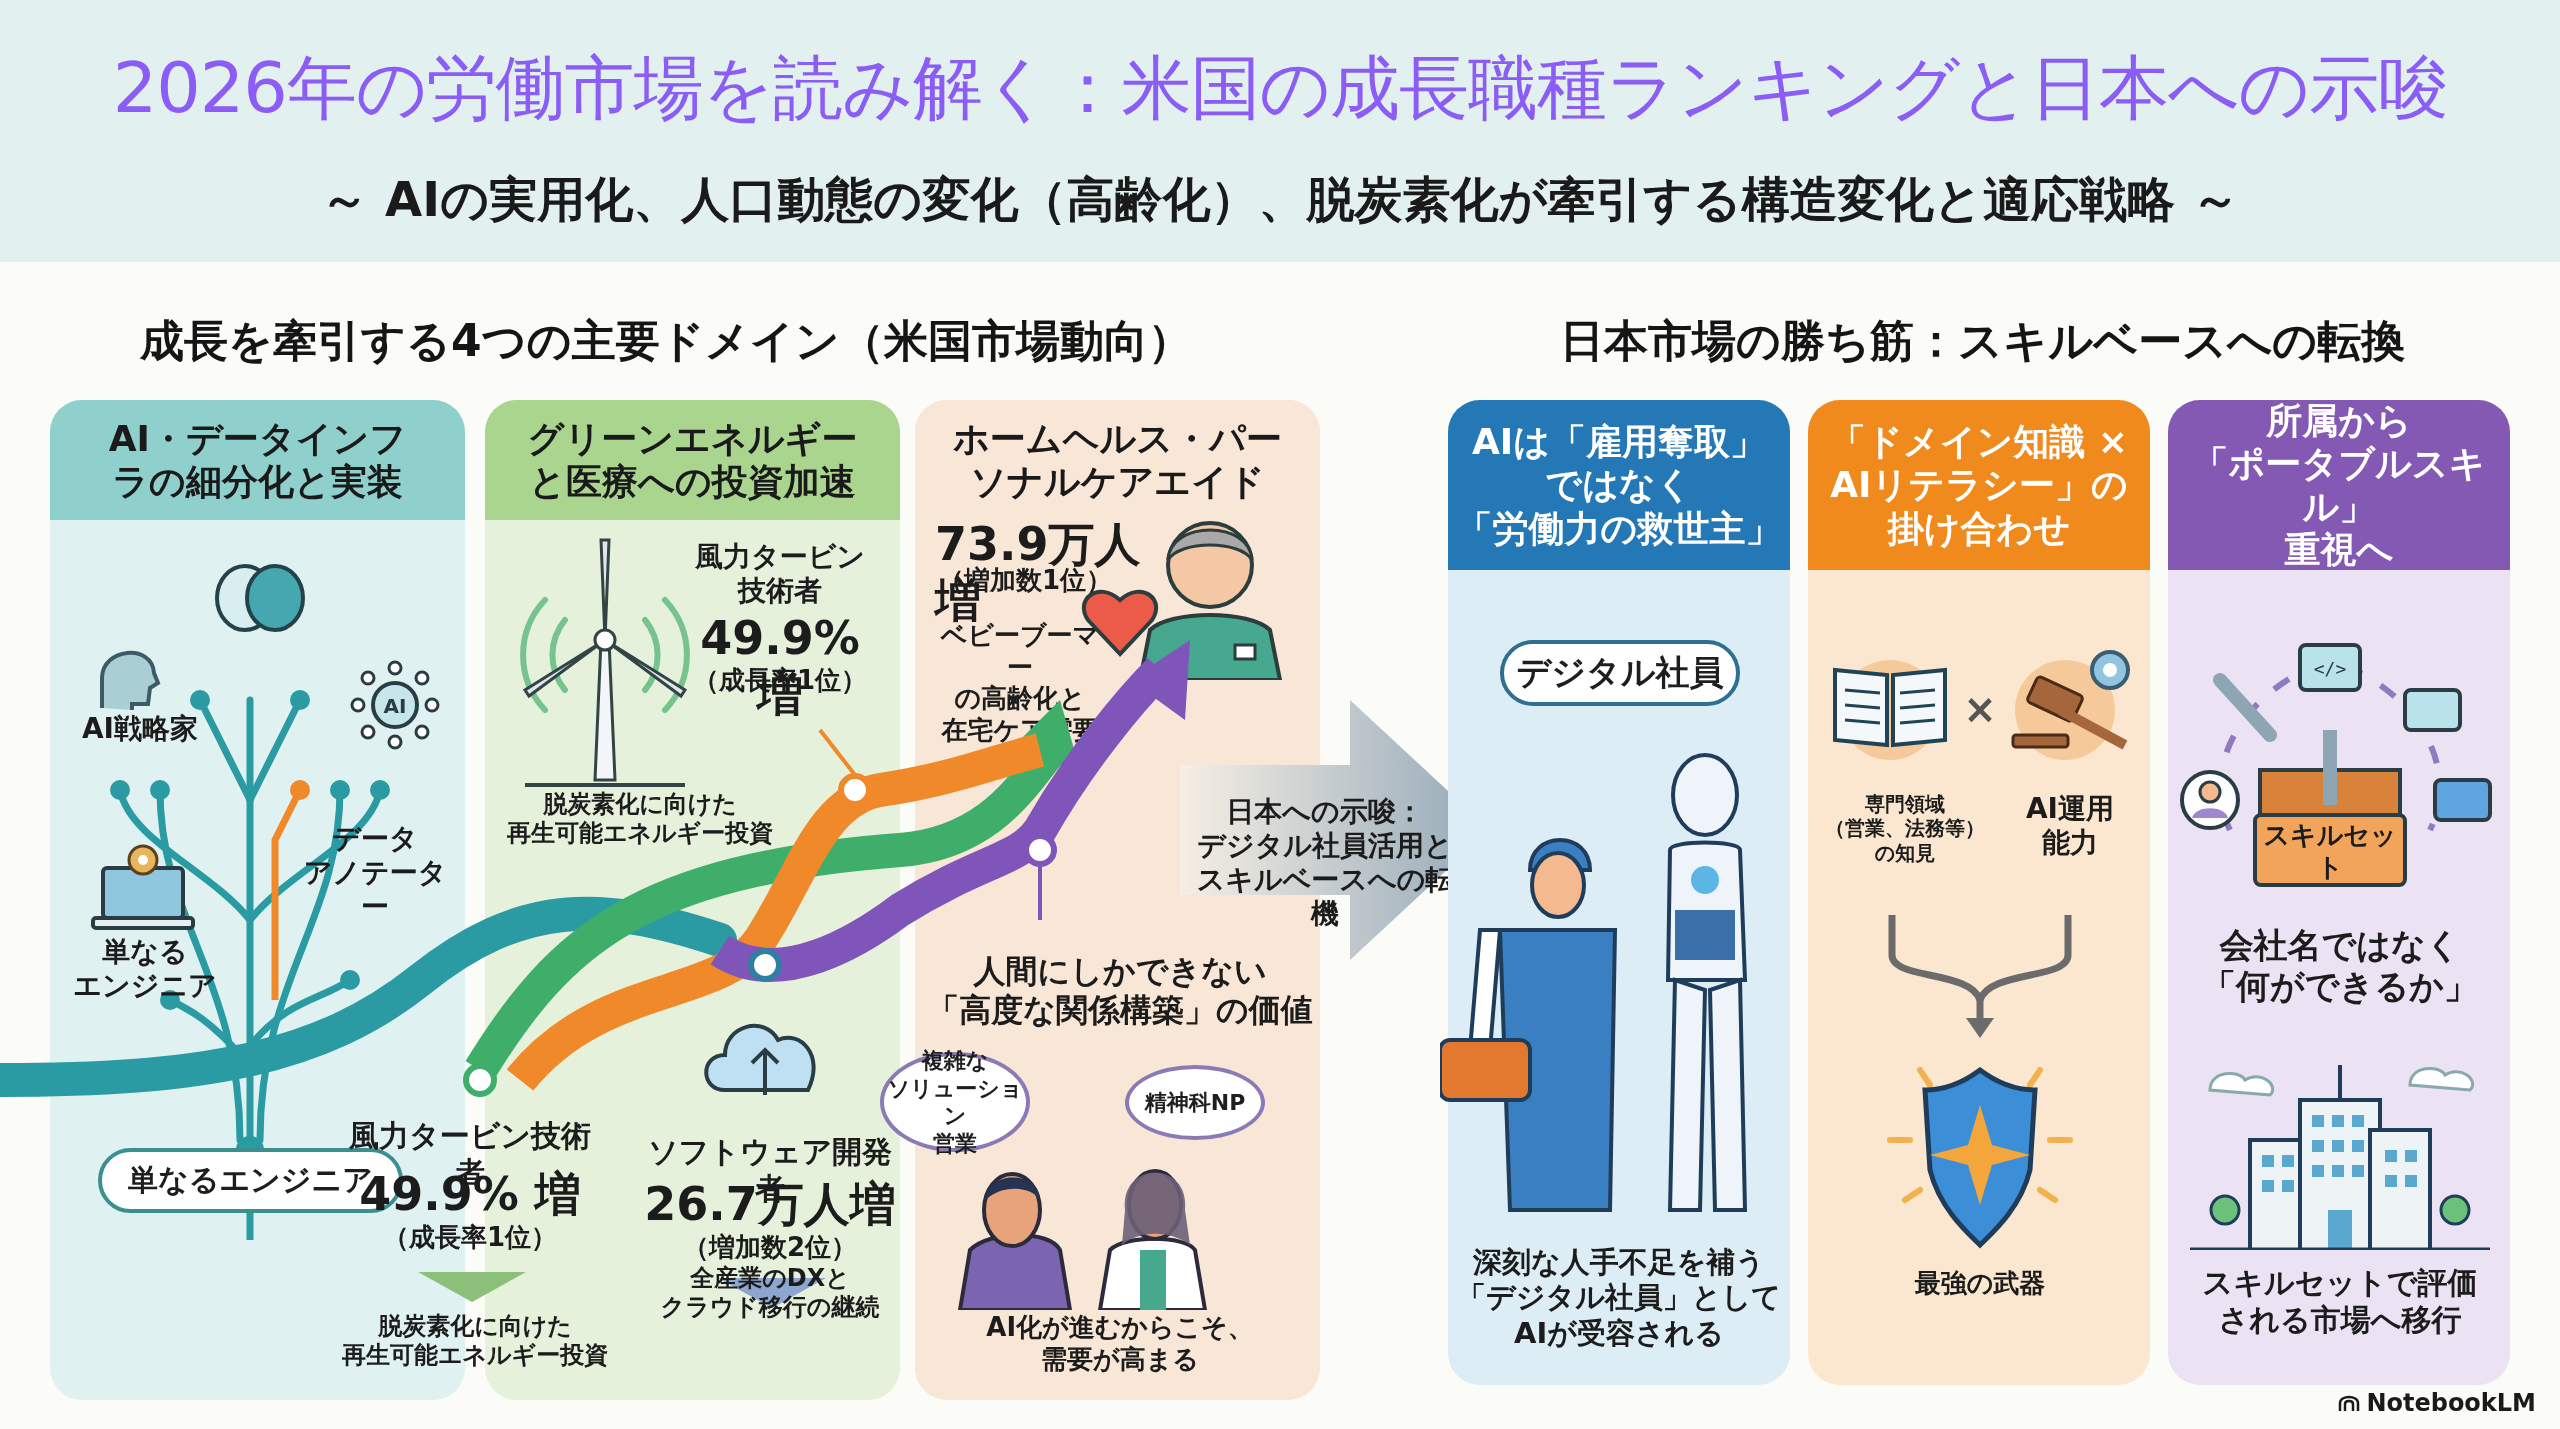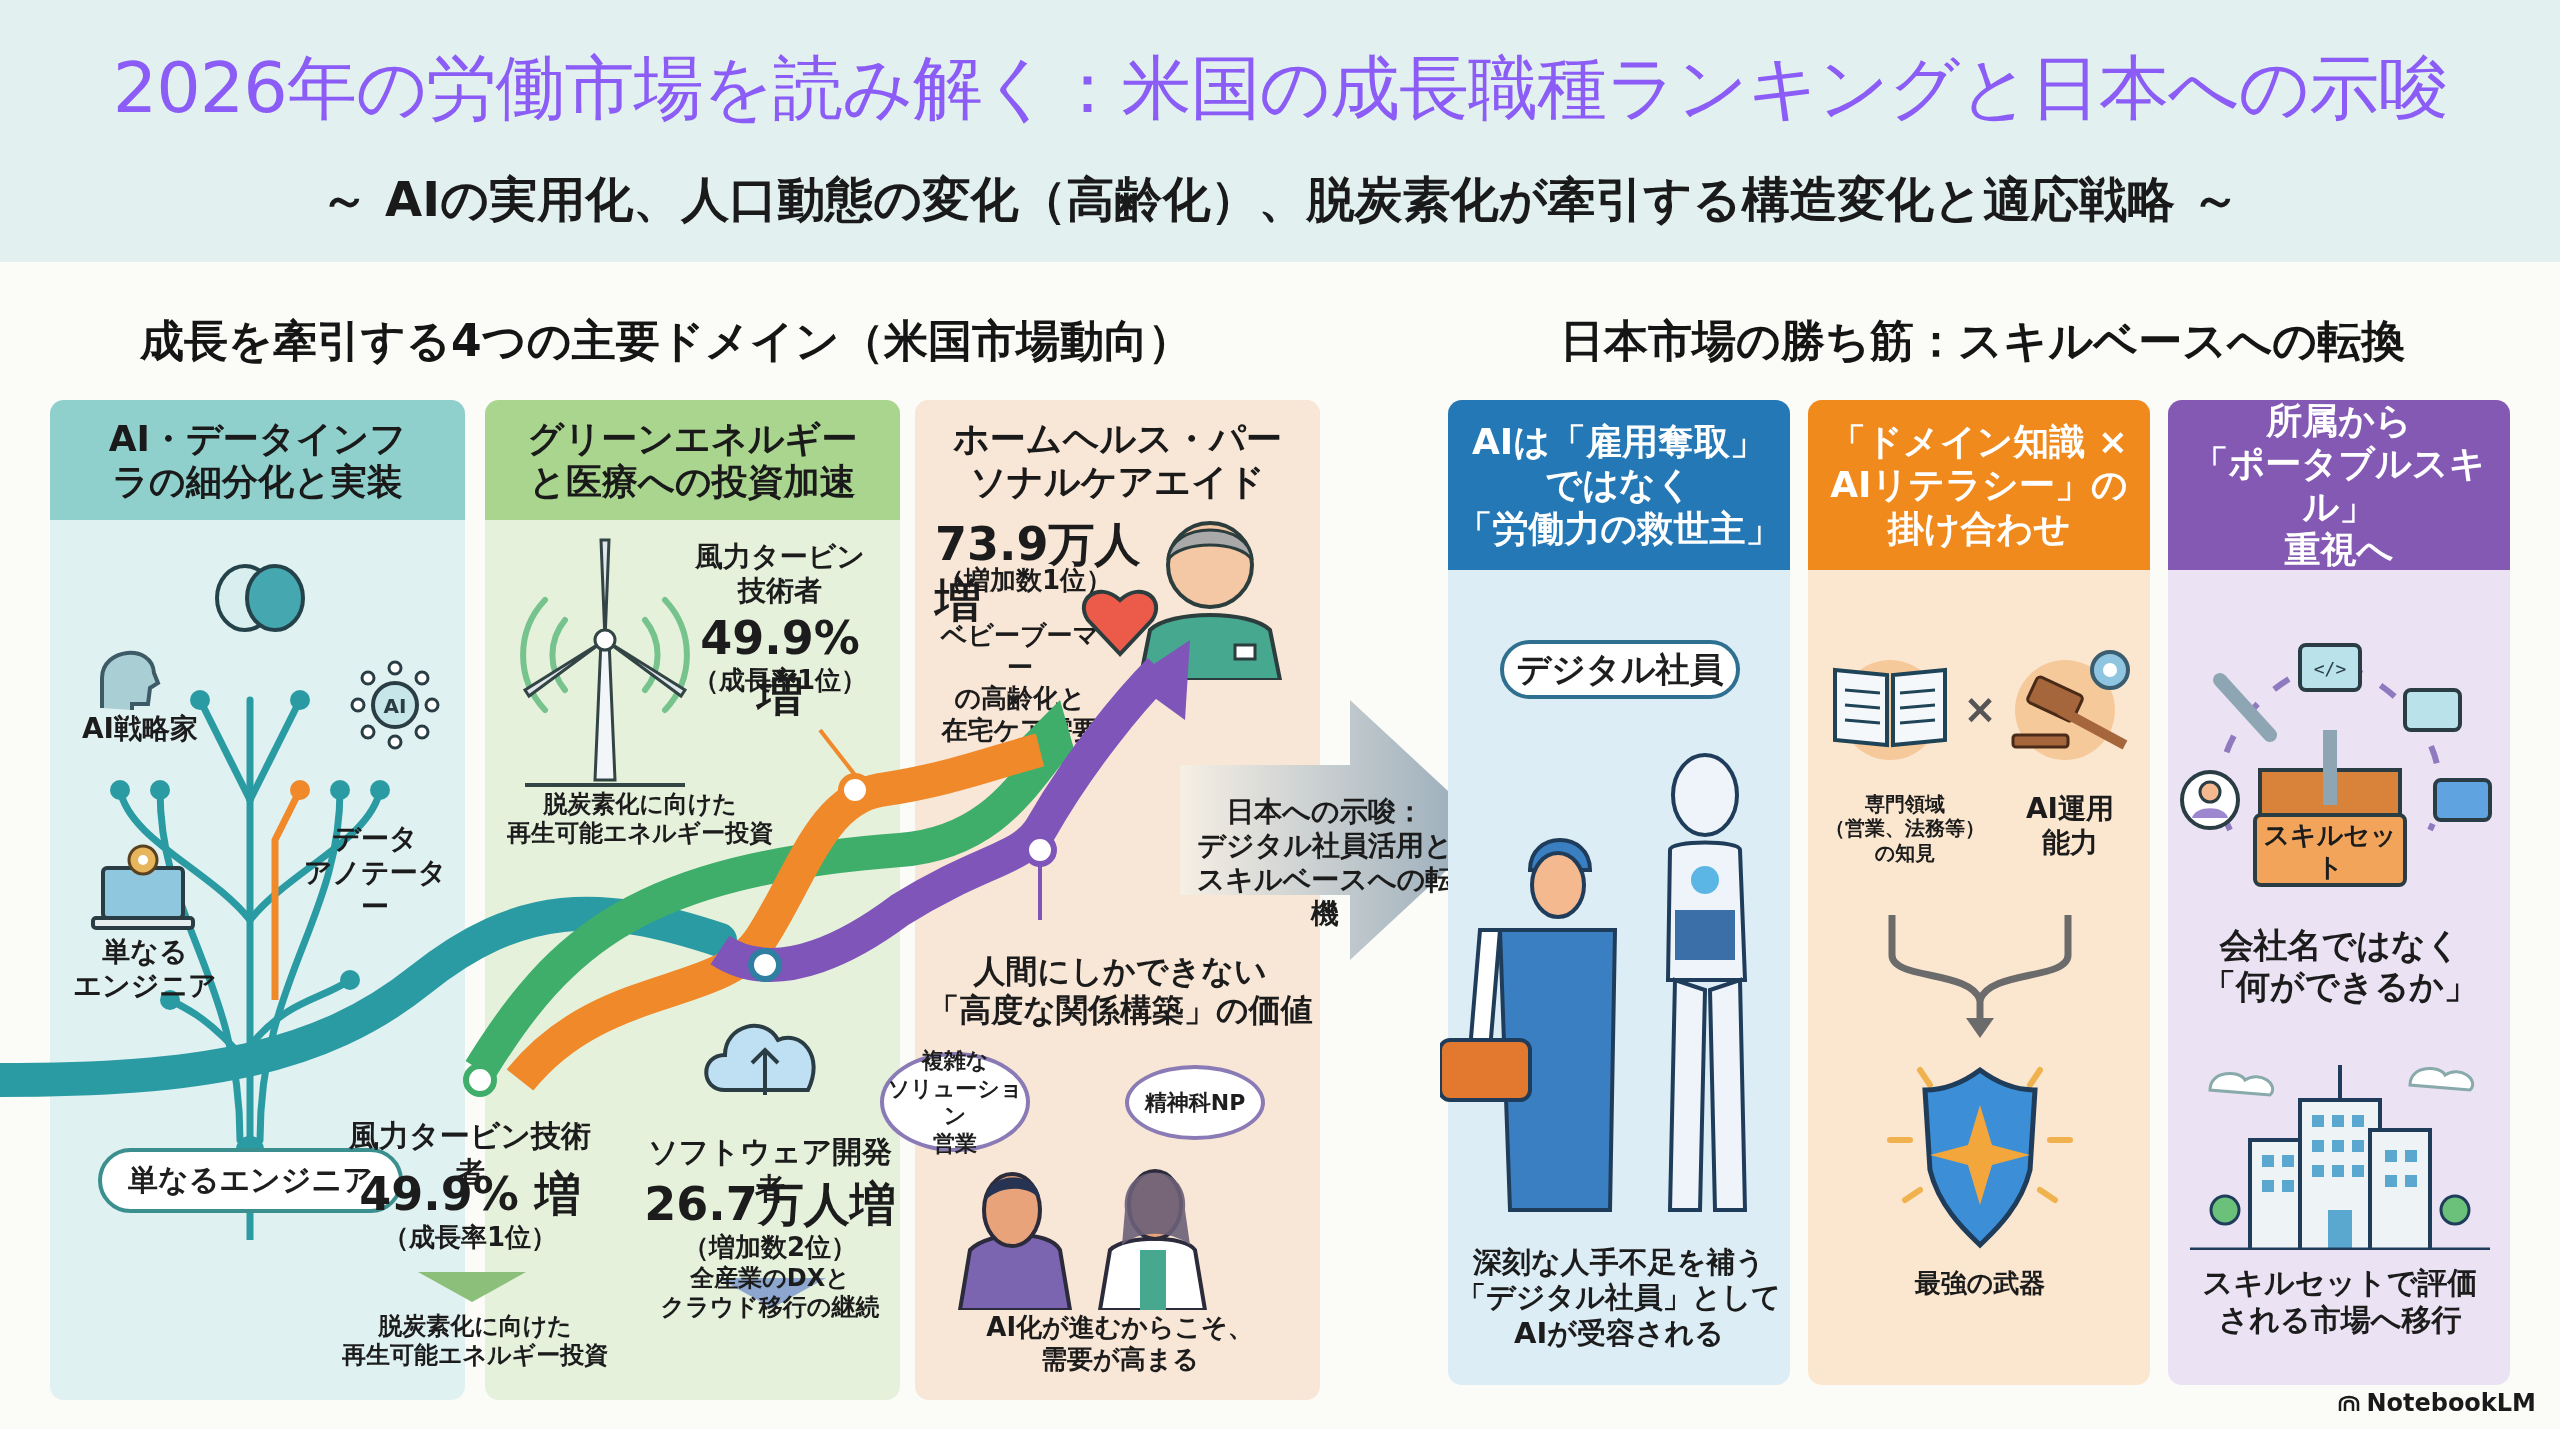--- a/index.html
+++ b/index.html
@@ -3,21 +3,21 @@
 <meta charset="utf-8">
 <style>
   * { box-sizing: border-box; margin: 0; padding: 0; }
   html, body { width: 2560px; height: 1429px; overflow: hidden; }
   body { background: #fbfbf8; font-family: "DejaVu Sans", "Liberation Sans", sans-serif; color: #1e1e1e; position: relative; }
   .abs { position: absolute; }
   .header { left: 0; top: 0; width: 2560px; height: 262px; background: #e2f0ef; }
   .title { left: 0; top: 42px; width: 2560px; text-align: center; font-size: 70px; font-weight: normal; letter-spacing: -1px; color: #8b5cf6; }
   .subtitle { left: 0; top: 168px; width: 2560px; text-align: center; font-size: 48px; font-weight: bold; color: #1a1a1a; }
   .section-title { font-size: 44px; font-weight: bold; color: #151515; }
-  .card { border-radius: 14px; overflow: hidden; }
+  .card { border-radius: 32px; overflow: hidden; }
   .card-head { width: 100%; display: flex; align-items: center; justify-content: center; text-align: center; font-weight: bold; line-height: 1.2; }
   .us-head { font-size: 36px; color: #1a1a1a; height: 120px; }
   .jp-head { font-size: 36px; color: #fff; height: 170px; }
   .txt { text-align: center; font-weight: bold; line-height: 1.22; color: #1c1c1c; }
   .big { font-size: 46px; font-weight: bold; }
   .pill { background: #fff; border: 4px solid #3b8f8f; border-radius: 40px; padding: 8px 26px; font-size: 30px; font-weight: bold; }
   .bubble { background: #fff; border: 4px solid #8a7ab5; border-radius: 50%; display: flex; align-items: center; justify-content: center; text-align: center; font-size: 22px; font-weight: bold; line-height: 1.25; }
   .speech { background: #fff; border: 4px solid #2f6f90; border-radius: 40px; font-size: 34px; font-weight: bold; display: flex; align-items: center; justify-content: center; }
   .tri-down { width: 0; height: 0; border-left: 54px solid transparent; border-right: 54px solid transparent; border-top: 30px solid #8cc07a; }
   .logo { right: 24px; bottom: 12px; font-size: 24px; font-weight: bold; color: #1a1a1a; display: flex; align-items: center; gap: 6px; }
@@ -227,21 +227,21 @@
   <div class="card-head jp-head" style="background:#f08a1c;white-space:pre-line;" data-bind="jp_section.cards.1.heading">「ドメイン知識 ×
 AIリテラシー」の
 掛け合わせ</div>
 </div>
 <div class="abs card" style="left:2168px;top:400px;width:342px;height:985px;background:#ebe3f3;">
   <div class="card-head jp-head" style="background:#8459b4;white-space:pre-line;" data-bind="jp_section.cards.2.heading">所属から
 「ポータブルスキル」
 重視へ</div>
 </div>
 
-<div class="abs speech" style="left:1500px;top:640px;width:240px;height:59px;" data-bind="jp_section.cards.0.speech">デジタル社員</div>
+<div class="abs speech" style="left:1500px;top:640px;width:240px;height:66px;" data-bind="jp_section.cards.0.speech">デジタル社員</div>
 <svg class="abs" style="left:1440px;top:730px;" width="350" height="500">
 
   <path d="M90 140 C90 100 150 100 150 140 Z" fill="#3a7fc1" stroke="#1f3d5a" stroke-width="4"></path>
   <ellipse cx="118" cy="155" rx="26" ry="32" fill="#f4b98f" stroke="#1f3d5a" stroke-width="4"></ellipse>
   <path d="M60 200 L70 480 L170 480 L175 200 Z" fill="#3a7fc1" stroke="#1f3d5a" stroke-width="4"></path>
   <path d="M40 200 L60 200 L50 320 L30 320 Z" fill="#fff" stroke="#1f3d5a" stroke-width="4"></path>
   <rect x="0" y="310" width="90" height="60" rx="10" fill="#e3782f" stroke="#1f3d5a" stroke-width="4"></rect>
 
   <ellipse cx="265" cy="65" rx="32" ry="40" fill="#eef4f9" stroke="#1f3d5a" stroke-width="4"></ellipse>
   <path d="M230 120 C230 110 300 110 300 120 L305 250 L228 250 Z" fill="#eef4f9" stroke="#1f3d5a" stroke-width="4"></path>

